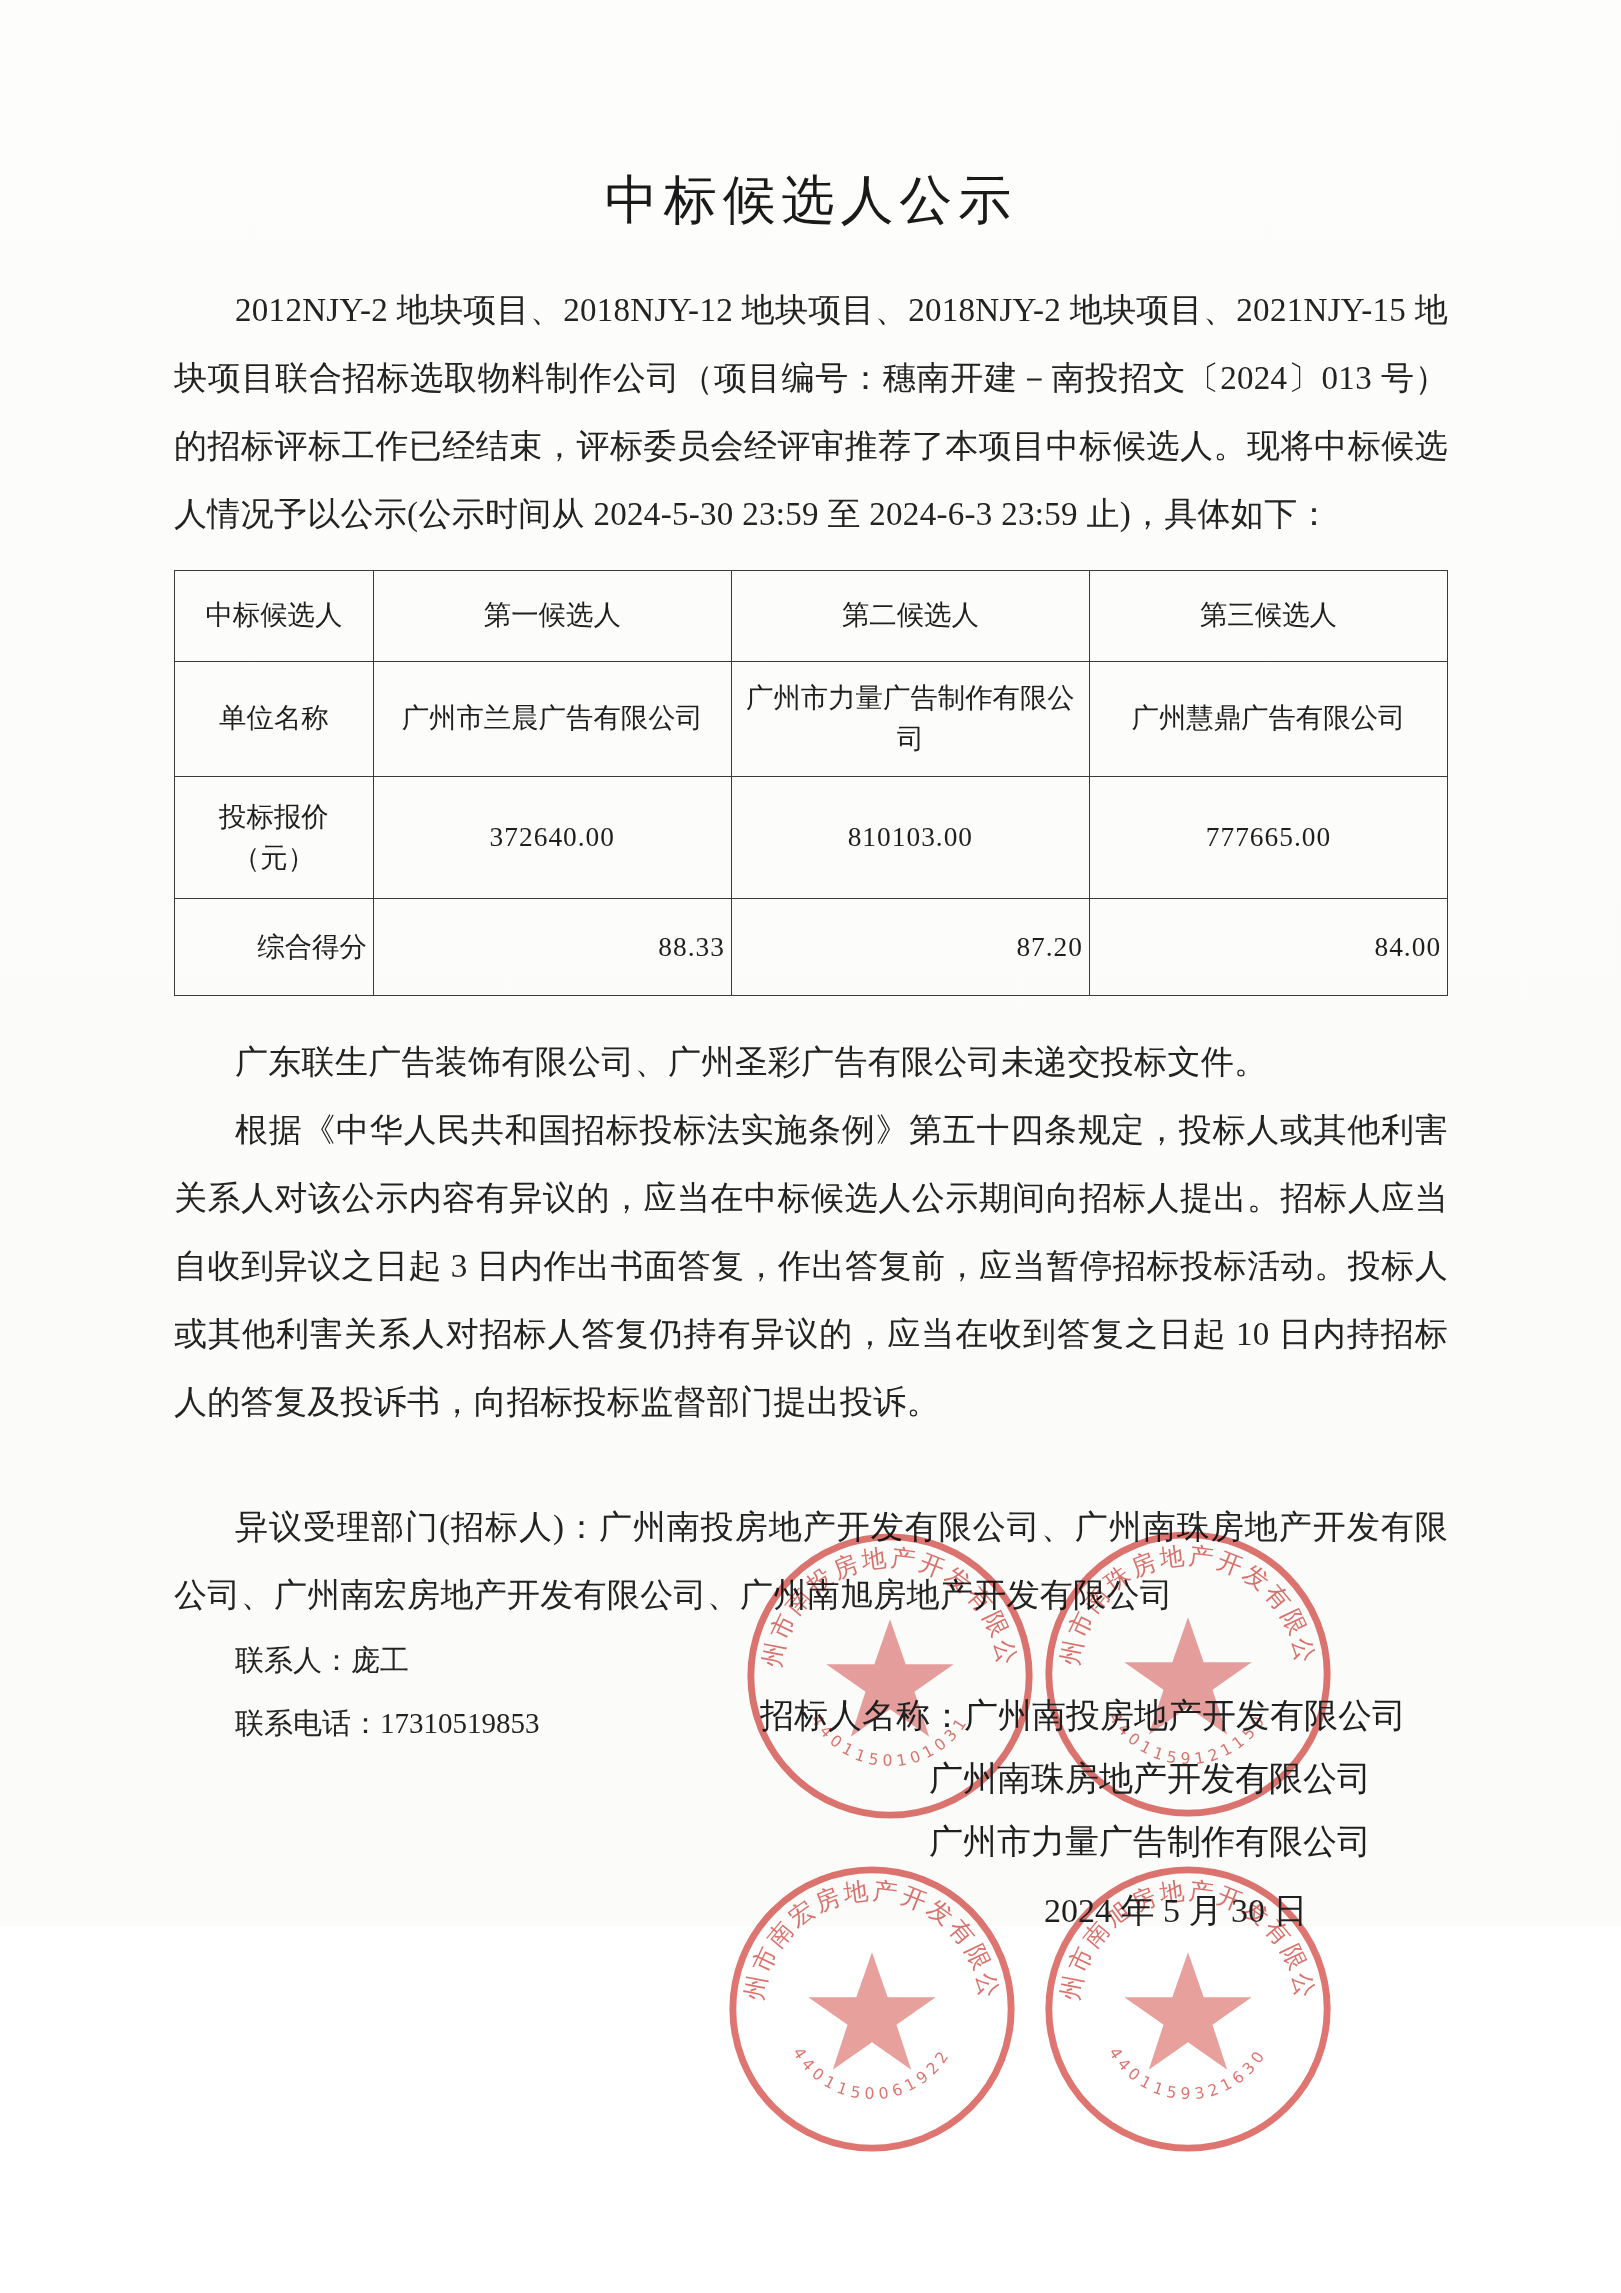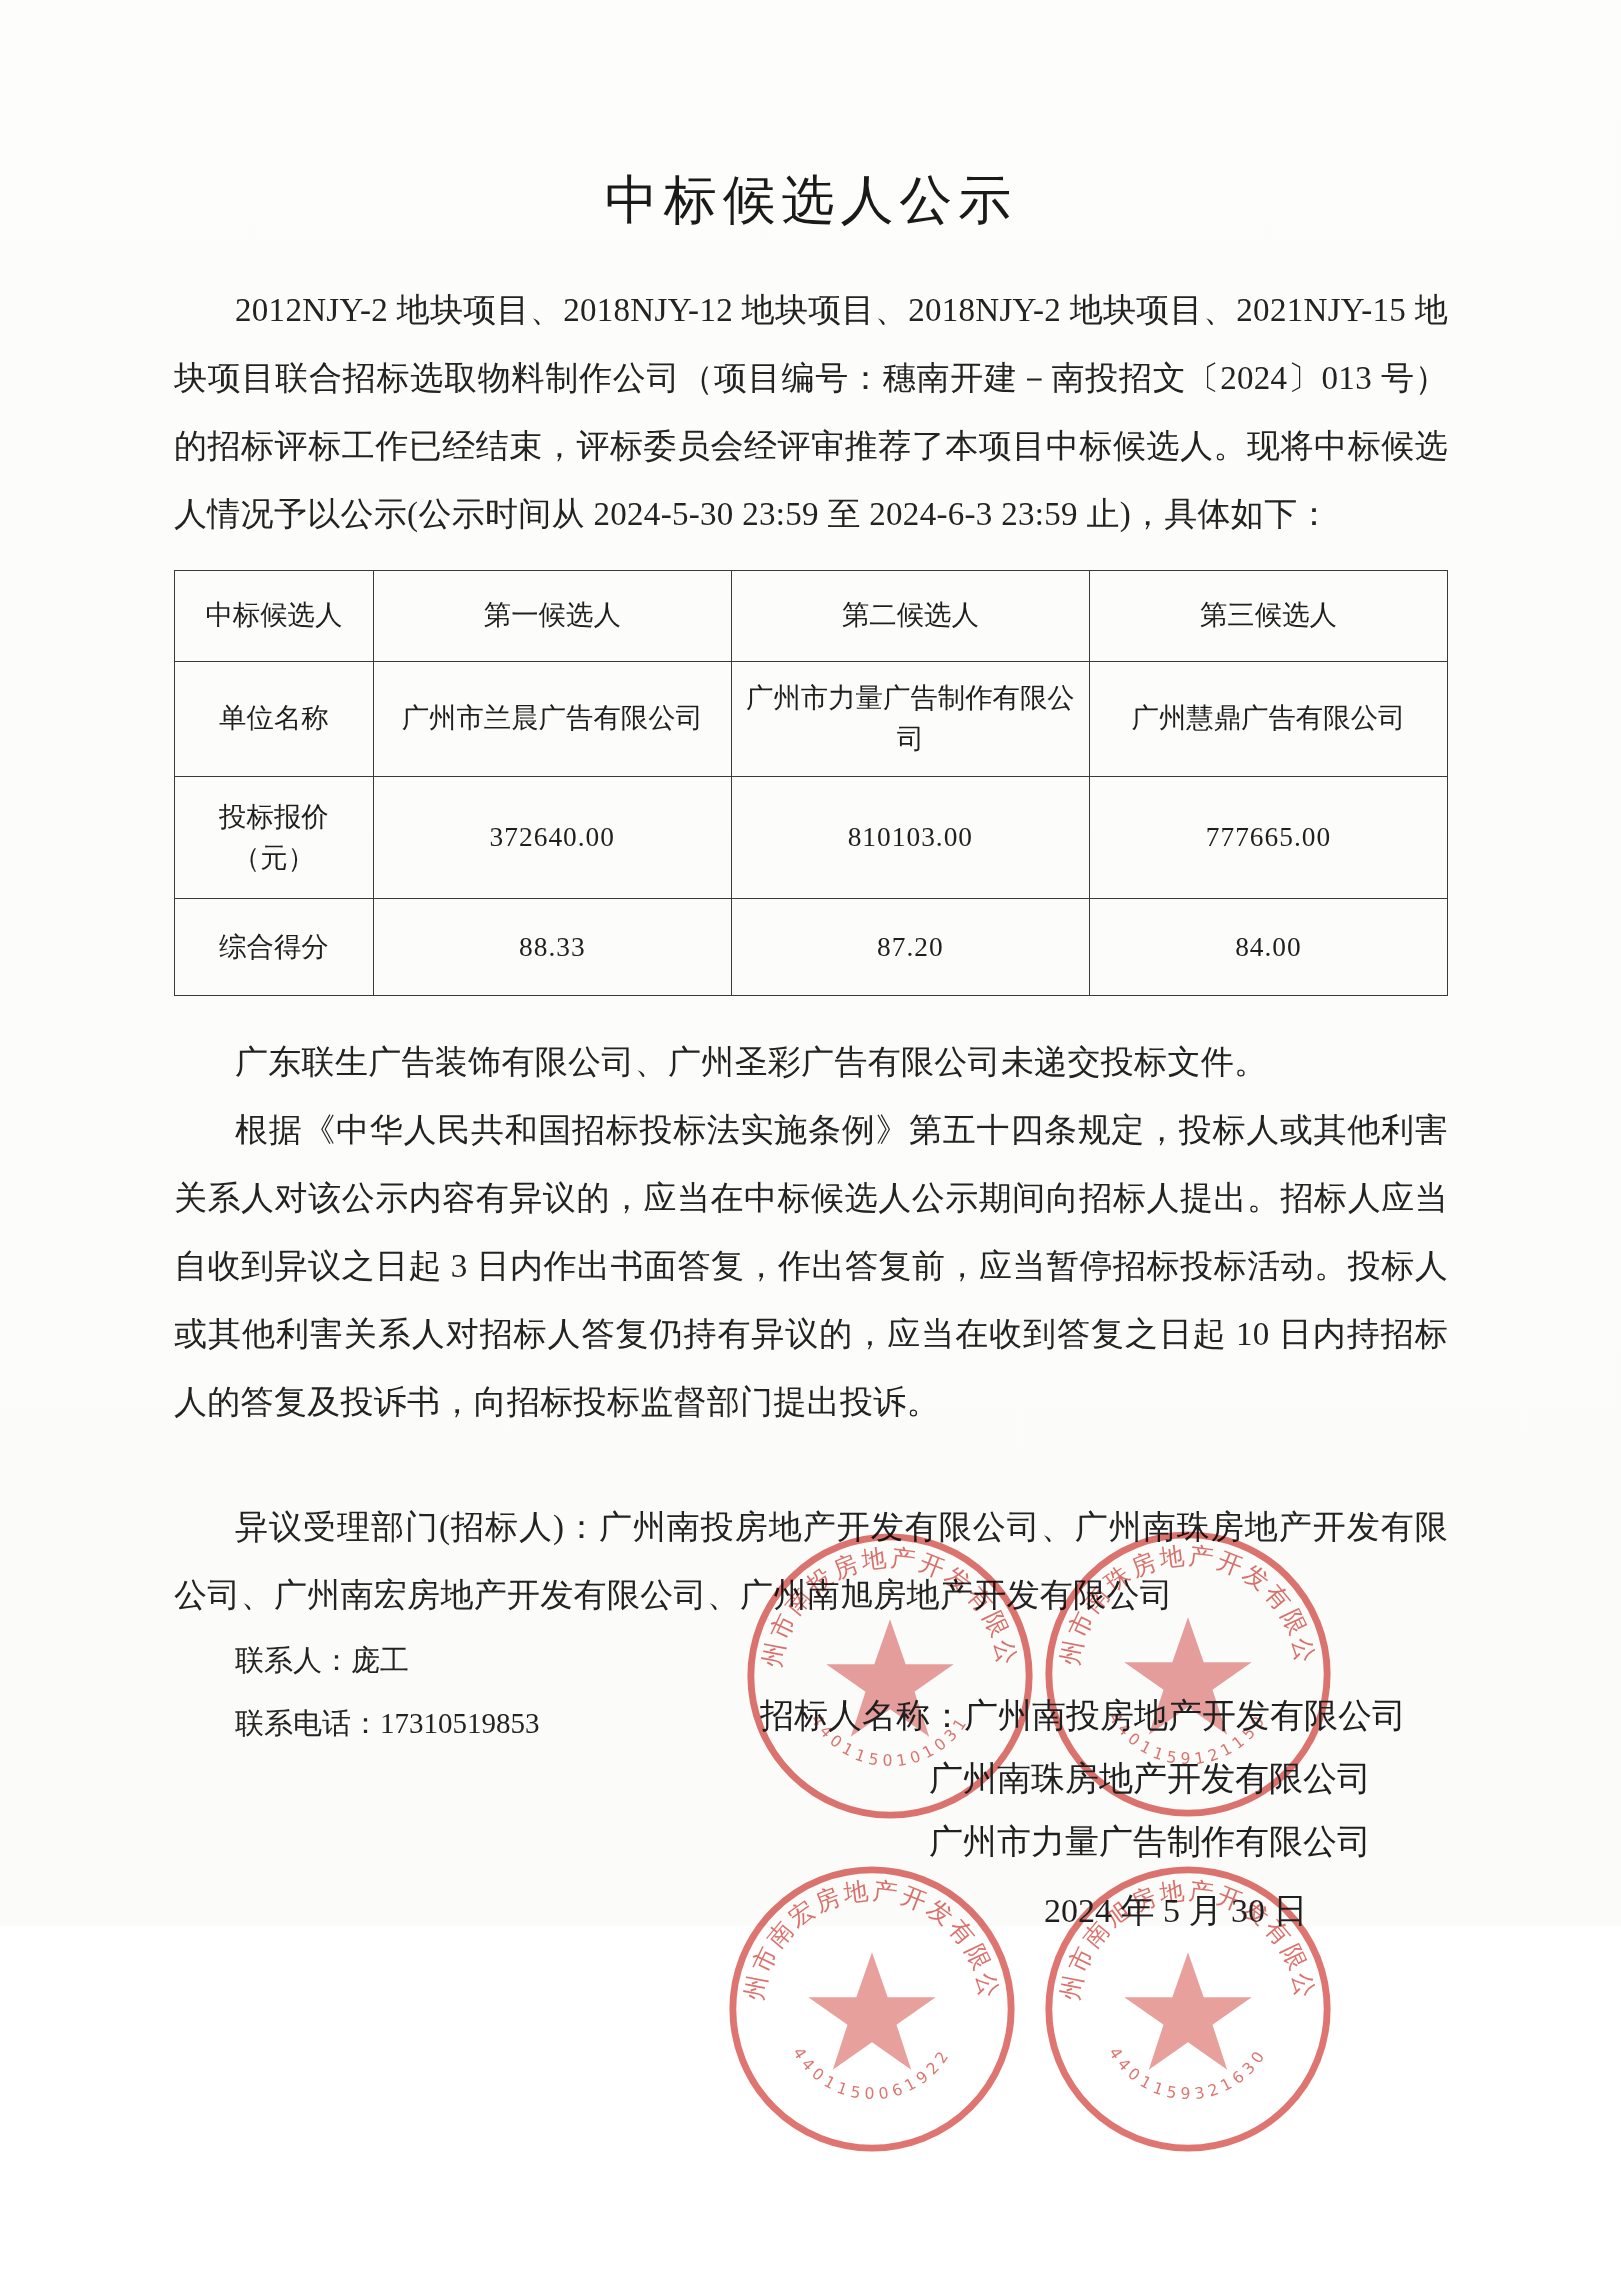--- a/index.html
+++ b/index.html
@@ -60,21 +60,21 @@
     vertical-align:middle;
     font-size:27.4px;
     line-height:41px;
     padding:9.8px 5.9px;
     color:#1f1f1f;
   }
   table.cand-table td.lbl { width:186px; }
   table.cand-table tr.hdr td { height:71px; }
   table.cand-table tr.name-row td { height:94px; }
   table.cand-table tr.price-row td { height:102px; }
-  table.cand-table tr.score-row td { height:76px; }
+  table.cand-table tr.score-row td { height:76px;text-align:right; }
   .num { font-family:"Liberation Serif","DejaVu Serif",serif; letter-spacing:1px; }
 
   
   .sign-block {
     position:absolute;
     left:760px;
     top:1684px;
     width:627px;
     font-size:34px;
     line-height:63px;

